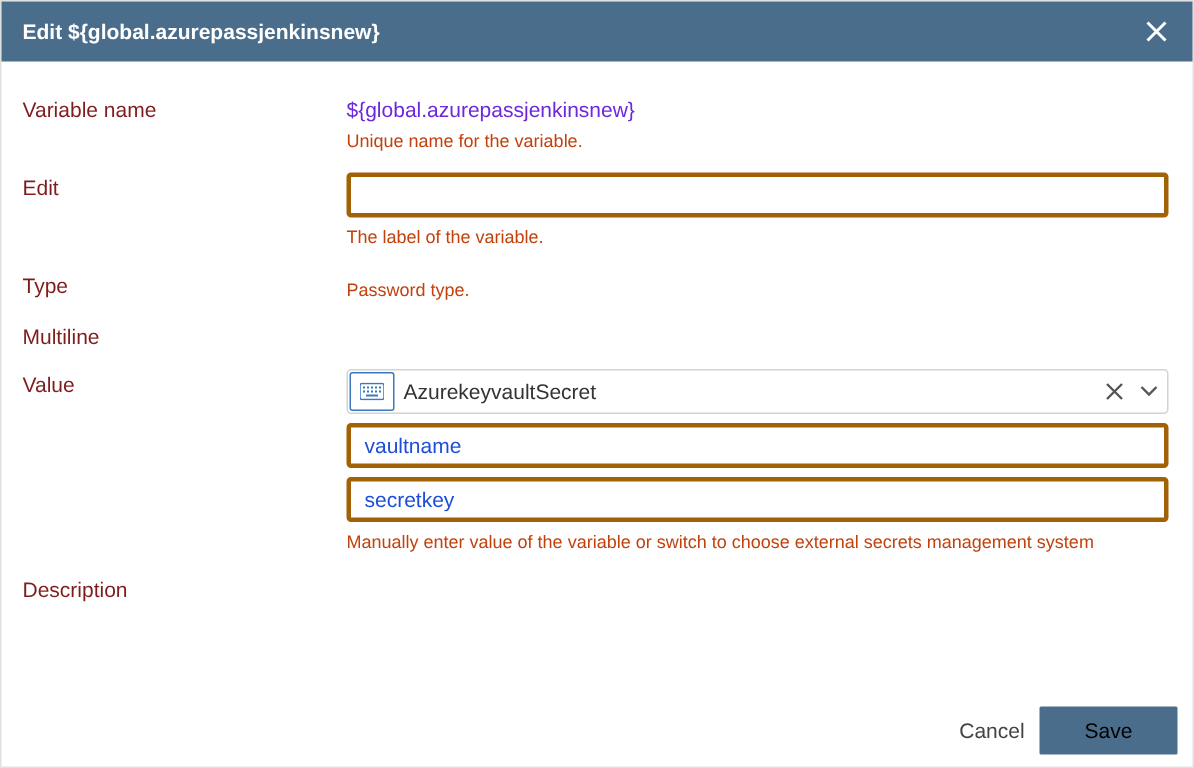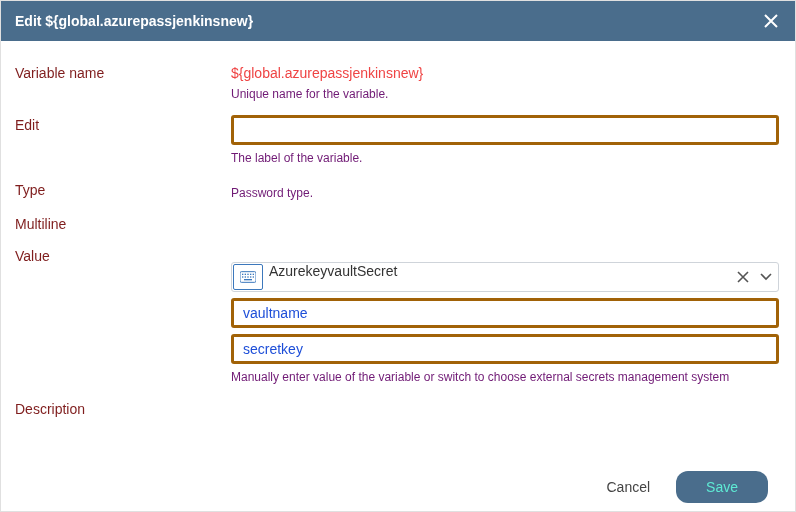--- a/index.html
+++ b/index.html
@@ -6,47 +6,46 @@
   html, body { width: 796px; height: 512px; font-family: "Segoe UI", Arial, sans-serif; background: #fff; }
   .dialog { width: 796px; height: 512px; border: 1px solid #e0e0e0; display: flex; flex-direction: column; }
   .titlebar { background: #4a6d8c; color: #fff; height: 40px; display: flex; align-items: center; padding: 0 14px; }
   .titlebar-title { font-weight: 600; font-size: 14px; flex: 1; }
   .titlebar-close { width: 20px; height: 20px; display: flex; align-items: center; justify-content: center; cursor: pointer; }
   .titlebar-close svg { width: 14px; height: 14px; }
   .body { flex: 1; padding: 22px 10px 10px 10px; overflow: auto; }
   .row { display: flex; align-items: flex-start; padding: 0 0 14px 0; }
   .row-label { width: 220px; padding-left: 4px; padding-top: 2px; font-size: 14px; color: #7f1d1d; }
   .row-field { flex: 1; padding-right: 6px; }
-  .static-val { font-size: 14px; color: #ef4444; padding-top: 2px; }
-  .help { font-size: 12px; color: #701a75; margin-top: 6px; line-height: 1.2; }
+  .static-val { font-size: 14px; color: #6d28d9; padding-top: 2px; }
+  .help { font-size: 12px; color: #c2410c; margin-top: 6px; line-height: 1.2; }
   input[type=text].txt {
     width: 100%; height: 30px; border: 3px solid #a16207; border-radius: 3px; padding: 0 9px;
     font-size: 14px; color: #1d4ed8; outline: none;
   }
   input[type=text].txt::placeholder { color: #6d7b88; }
   .chk { width: 14px; height: 14px; }
   .combo {
-    width: 100%; height: 30px; border: 1px solid #cfd4da; border-radius: 3px; display: flex; 
+    width: 100%; height: 30px; border: 1px solid #cfd4da; border-radius: 3px; display: flex; align-items: center;
     background: #fff;
-    margin-top: 16px;
   }
   .combo-iconbox {
     width: 30px; height: 26px; margin: 1px 6px 1px 1px; border: 1px solid #3c78bc; border-radius: 2px;
     display: flex; align-items: center; justify-content: center; background: #fff; cursor: pointer;
   }
   .combo-iconbox svg { width: 16px; height: 12px; }
   .combo-text { flex: 1; font-size: 14px; color: #333; }
   .combo-clear { width: 22px; display: flex; align-items: center; justify-content: center; cursor: pointer; color: #6d7b88; }
   .combo-clear svg { width: 12px; height: 12px; }
   .combo-chevron { width: 24px; display: flex; align-items: center; justify-content: center; cursor: pointer; }
   .combo-chevron svg { width: 12px; height: 8px; }
   .stack > * + * { margin-top: 6px; }
-  .footer { display: flex; justify-content: flex-end; align-items: center; padding: 10px 27px 8px 10px; gap: 16px; }
+  .footer { display: flex; justify-content: flex-end; align-items: center; padding: 10px 10px 8px 10px; }
   .btn-cancel { font-size: 14px; color: #444; background: none; border: none; padding: 8px 10px; cursor: pointer; }
-  .btn-save { font-size: 14px; color: #5eead4; background: #4a6d8c; border: none; border-radius: 12px; padding: 8px 30px; cursor: pointer; }
+  .btn-save { font-size: 14px; color: #000000; background: #4a6d8c; border: none; border-radius: 1px; padding: 8px 30px; cursor: pointer; }
 </style>
 </head>
 <body>
 
 <div class="dialog">
 
   <div class="titlebar">
     <div class="titlebar-title">Edit ${global.azurepassjenkinsnew}</div>
     <div class="titlebar-close">
       <svg viewBox="0 0 14 14">

